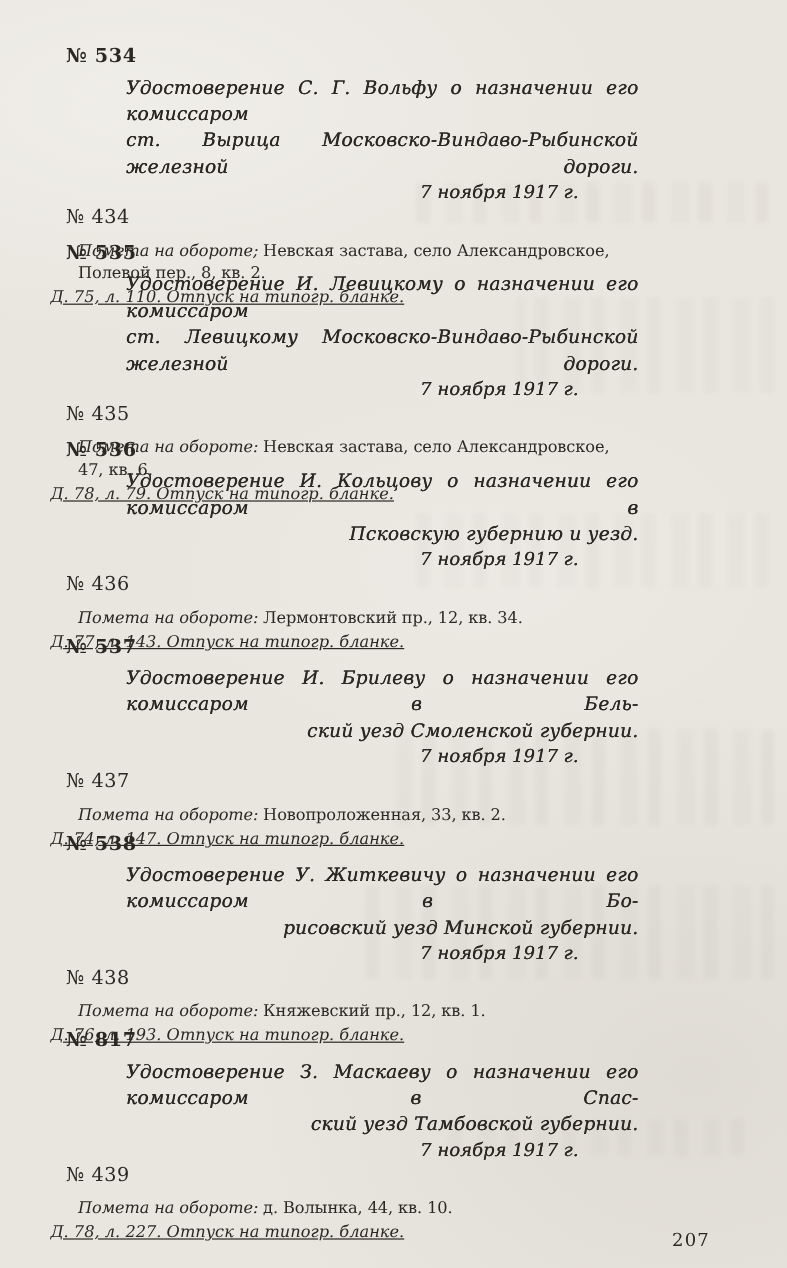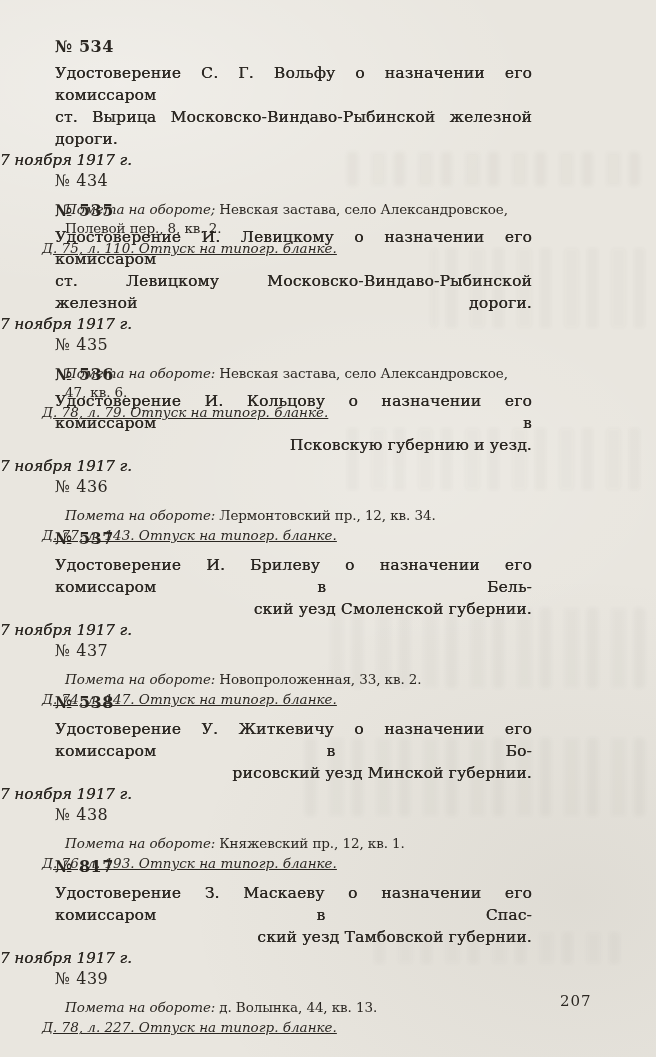--- a/index.html
+++ b/index.html
@@ -28,37 +28,39 @@
   }
   .doc-no {
     margin-left: 55px;
     font-size: 16px;
     font-weight: bold;
     line-height: 18px;
     margin-bottom: 6px;
     letter-spacing: 0.5px;
   }
   .title {
-    margin-left: 55px;
+    margin-left: 105px;
     margin-right: 56px;
+    font-style: italic;
     font-size: 15.5px;
     text-shadow: 0.25px 0 0 currentColor;
   }
   .title-line {
     line-height: 22px;
     text-align: right;
     letter-spacing: 0.2px;
   }
   .title-line.stretch {
     text-align: justify;
     text-align-last: justify;
   }
   .date {
     margin-right: 106px;
     margin-top: 1px;
+    text-align: right;
     font-style: italic;
     font-size: 15px;
     line-height: 19px;
     text-shadow: 0.2px 0 0 currentColor;
   }
   .arch-no {
     margin-left: 55px;
     margin-top: 1px;
     font-size: 16px;
     line-height: 20px;
@@ -78,21 +80,21 @@
     margin-left: 42px;
     margin-top: 1px;
     font-style: italic;
     font-size: 13.5px;
     line-height: 19px;
     text-decoration: underline;
   }
   .page-number {
     position: absolute;
     left: 560px;
-    top: 992px;
+    top: 1024px;
     font-size: 15px;
     letter-spacing: 1px;
   }
   
   .ghost {
     position: absolute;
     pointer-events: none;
     background: repeating-linear-gradient(90deg,
       rgba(60,55,45,0.10) 0 11px, transparent 11px 19px,
       rgba(60,55,45,0.07) 19px 34px, transparent 34px 47px);
@@ -192,20 +194,20 @@
 
   <section class="entry">
     <div class="doc-no">№ 817</div>
     <div class="title">
           <div class="title-line stretch">Удостоверение З. Маскаеву о назначении его комиссаром в Спас-</div>
           <div class="title-line">ский уезд Тамбовской губернии.</div>
         </div>
     <div class="date">7 ноября 1917 г.</div>
     <div class="arch-no">№ 439</div>
     <div class="note">
-      <span class="note-label">Помета на обороте:</span><span class="note-text">д. Волынка, 44, кв. 13.</span>
+      <span class="note-label">Помета на обороте:</span><span class="note-text">д. Волынка, 44, кв. 10.</span>
     </div>
     <div class="ref">Д. 78, л. 227. Отпуск на типогр. бланке.</div>
   </section>
 </div>
 
   <div class="page-number">207</div>
 </div>
 
 </body></html>

